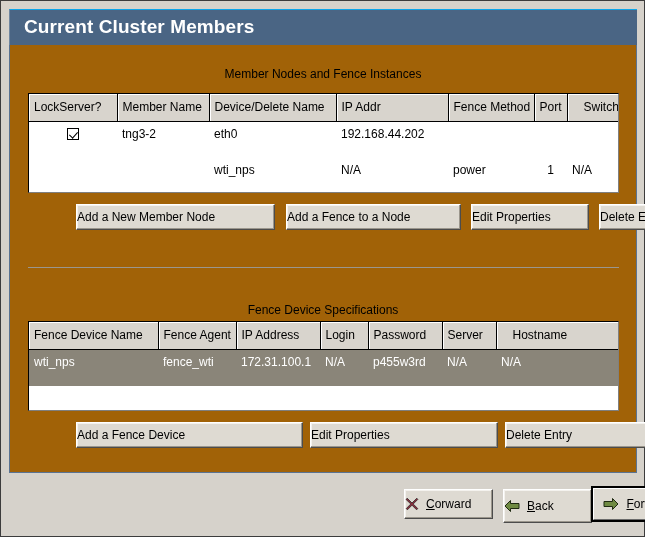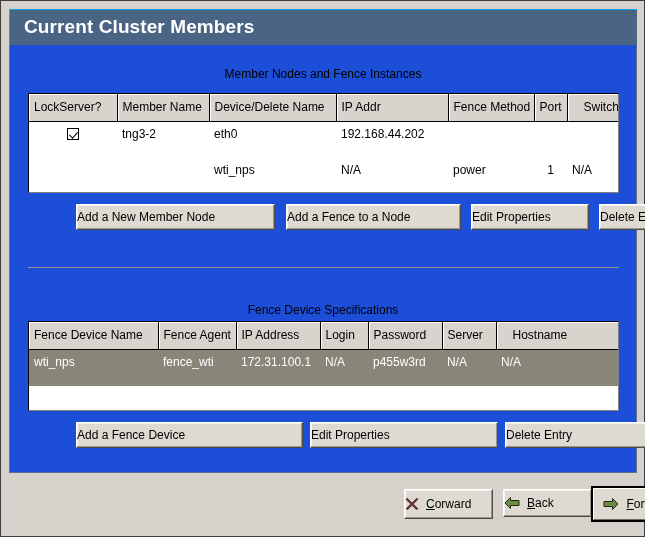--- a/index.html
+++ b/index.html
@@ -30,21 +30,21 @@
     position:absolute;left:14px;top:6px;
     font-size:19px;font-weight:bold;color:#ffffff;
     letter-spacing:0.1px;
     white-space:nowrap;
   }
 
   
   #content{
     position:absolute;left:8px;top:44px;width:628px;height:428px;
     box-sizing:border-box;
-    background:#1d4ed8;
+    background:#a16207;
     border:1px solid #5a7392;
     border-top:none;
   }
 
   
   .caption{
     position:absolute;width:100%;text-align:center;
     font-size:12px;color:#000;
   }
 
@@ -280,21 +280,21 @@
 
     <div class="btn" style="left:347px;top:16px;width:89px;height:30px;">
       <span class="icon">
         <svg width="14" height="14" viewBox="0 0 14 14">
           <path d="M2.2 1.2 L7 6.0 L11.8 1.2 L12.8 2.4 L8.2 7.0 L12.8 11.6 L11.6 12.8 L7 8.2 L2.4 12.8 L1.2 11.6 L5.8 7.0 L1.0 2.4 Z" fill="#8d2b3c" stroke="#2b2b2b" stroke-width="0.8" stroke-linejoin="round"></path>
         </svg>
       </span>
       <span class="lbl"><span class="u">C</span><span>orward</span></span>
     </div>
 
-    <div class="btn" style="left:446px;top:16px;width:89px;height:28px;">
+    <div class="btn" style="left:446px;top:16px;width:89px;height:34px;">
       <span class="icon">
         <svg width="16" height="14" viewBox="0 0 16 14">
           <path d="M1 7 L6.5 1.5 L6.5 4.5 L15 4.5 L15 9.5 L6.5 9.5 L6.5 12.5 Z" fill="#6f8a42" stroke="#1f2a12" stroke-width="1" stroke-linejoin="round"></path>
         </svg>
       </span>
       <span class="lbl"><span class="u">B</span><span>ack</span></span>
     </div>
 
     <div class="btn default" style="left:534px;top:13px;width:92px;height:36px;">
       <span class="inner">

